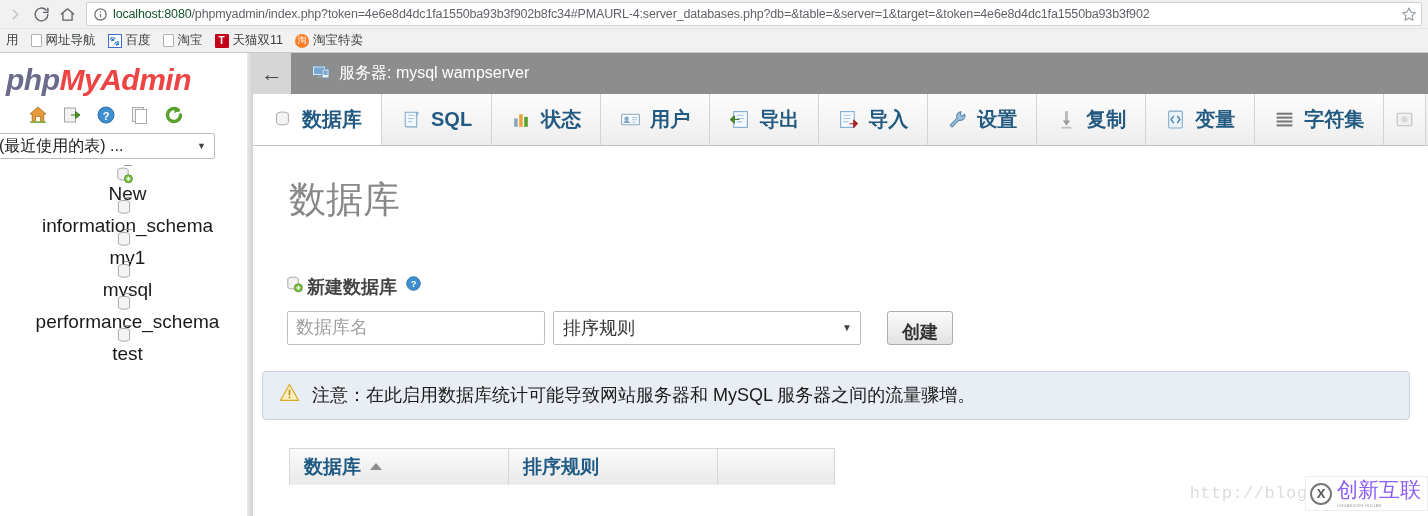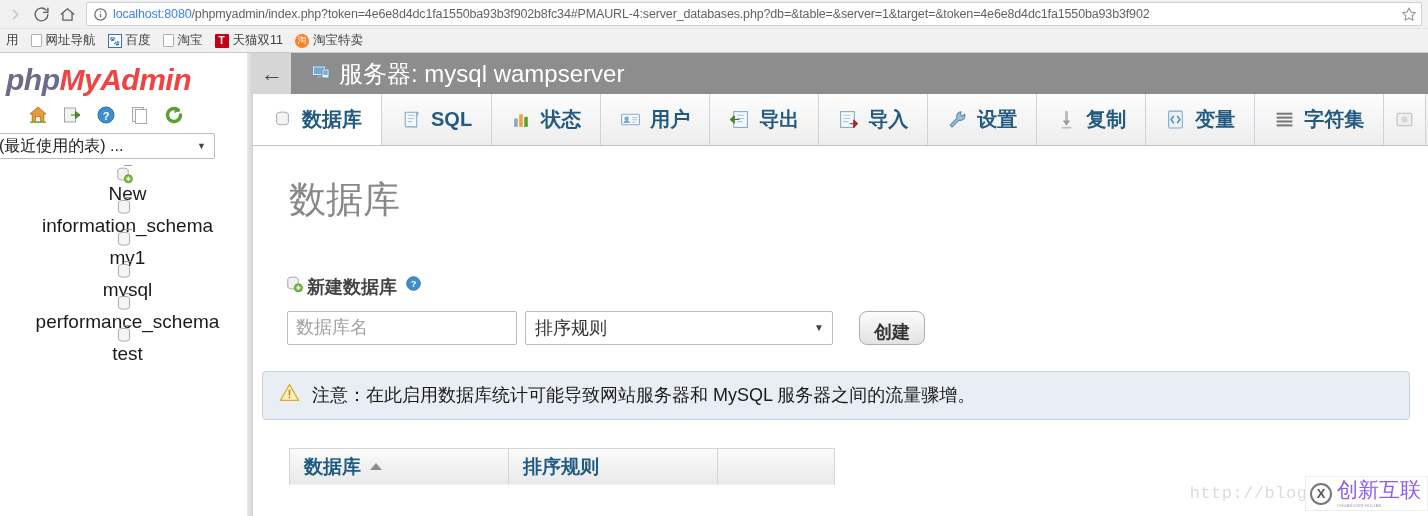--- a/index.html
+++ b/index.html
@@ -52,21 +52,21 @@
   }
   .url-text {
     flex: 1 1 auto;
     font-size: 12.5px;
     color: #202124;
     white-space: nowrap;
     overflow: hidden;
     letter-spacing: -0.15px;
     line-height: 22px;
   }
-  .url-text .scheme-host { color: #3b82f6; }
+  .url-text .scheme-host { color: #14532d; }
   .url-text .rest { color: #5f6368; }
   .star-icon {
     flex: 0 0 auto;
     width: 16px; height: 16px;
     color: #9aa0a6;
     margin-left: 3px;
   }
 
   
   .bookmarks-row {
@@ -212,21 +212,21 @@
     width: 38px; height: 41px;
     background: #d6d6d6;
     color: #4a4a4a;
     display: flex; align-items: center; justify-content: center;
     font-size: 22px;
     flex: 0 0 auto;
   }
   .server-title {
     display: flex; align-items: center;
     margin-left: 20px;
-    font-size: 24px;
+    font-size: 16px;
     white-space: nowrap;
     text-align: center;
   }
   .server-title .svr-icon { margin-right: 8px; display:block; }
 
   
   .tabs {
     height: 52px;
     display: flex;
     align-items: stretch;
@@ -278,21 +278,21 @@
     color: #444444;
   }
   .section-head .help-icon { margin-left: 4px; }
   .form-row {
     display: flex;
     align-items: center;
     gap: 8px;
     margin: 12px 0 0 34px;
   }
   .db-name-input {
-    width: 230px;
+    width: 258px;
     height: 34px;
     border: 1px solid #bdbdbd;
     border-radius: 2px;
     font-size: 18px;
     color: #999999;
     padding: 0 8px;
     background: #fff;
     font-family: "Liberation Sans", "DejaVu Sans", sans-serif;
     outline: none;
   }
@@ -309,21 +309,21 @@
     padding: 0 8px 0 9px;
     font-size: 18px;
     color: #333;
   }
   .collation-select .caret { font-size: 10px; color: #444; }
   .create-btn {
     height: 34px;
     min-width: 64px;
     padding: 8px 14px;
     border: 1px solid #aeaeae;
-    border-radius: 8px;
+    border-radius: 3px;
     background: linear-gradient(to bottom, #fcfcfc, #e2e2e2);
     font-size: 18px;
     font-weight: bold;
     color: #333333;
     font-family: "Liberation Sans", "DejaVu Sans", sans-serif;
     margin-left: 18px;
   }
   .notice {
     margin: 26px 18px 0 9px;
     min-height: 49px;

